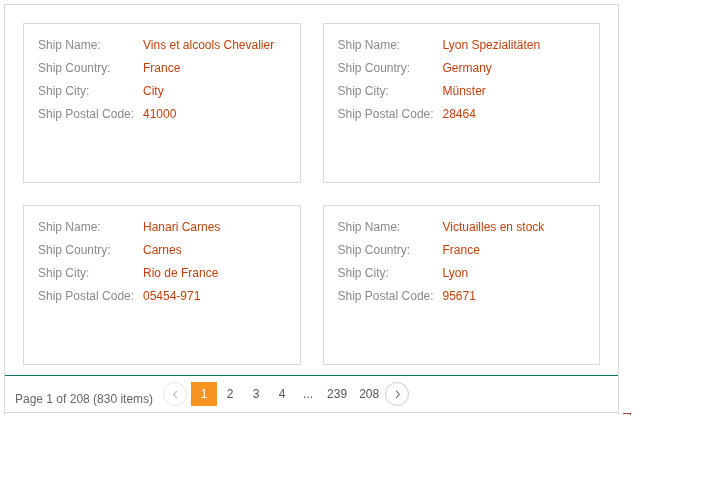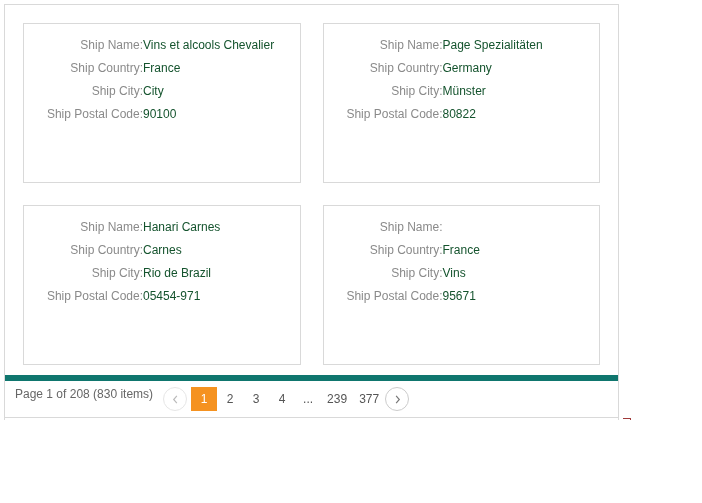--- a/index.html
+++ b/index.html
@@ -14,38 +14,37 @@
     width: 615px;
     border: 1px solid #d9d9d9;
   }
   .content {
     padding: 18px 18px 10px 18px;
   }
   .grid {
     display: grid;
     grid-template-columns: 1fr 1fr;
     gap: 22px 22px;
-    text-align: right;
   }
   .card {
     border: 1px solid #d9d9d9;
     padding: 14px 14px 14px 14px;
     height: 160px;
   }
   .row { display: flex; margin-bottom: 9px; }
   .label {
     color: #8a8a8a;
     width: 105px;
     flex-shrink: 0;
   }
-  .value { color: #14532d; }
+  .value { color: #c2410c; }
   .status {
-    border-top: 6px solid #0f766e;
+    border-top: 1px solid #0f766e;
     display: flex;
-    align-items: flex-start;
+    align-items: flex-end;
     padding: 6px 10px;
     color: #666;
   }
   .page-info { margin-right: 10px; }
   .nav {
     width: 24px; height: 24px;
     border: 1px solid #ccc;
     border-radius: 50%;
     display: inline-flex;
     align-items: center; justify-content: center;
@@ -125,70 +124,71 @@
           <div class="row">
             <span class="label">Ship Country:</span>
             <span class="value">France</span>
           </div>
           <div class="row">
             <span class="label">Ship City:</span>
             <span class="value">City</span>
           </div>
           <div class="row">
             <span class="label">Ship Postal Code:</span>
-            <span class="value">90100</span>
-          </div>
-        </div>
-        <div class="card">
-          <div class="row">
-            <span class="label">Ship Name:</span>
-            <span class="value">Page Spezialitäten</span>
+            <span class="value">41000</span>
+          </div>
+        </div>
+        <div class="card">
+          <div class="row">
+            <span class="label">Ship Name:</span>
+            <span class="value">Lyon Spezialitäten</span>
           </div>
           <div class="row">
             <span class="label">Ship Country:</span>
             <span class="value">Germany</span>
           </div>
           <div class="row">
             <span class="label">Ship City:</span>
             <span class="value">Münster</span>
           </div>
           <div class="row">
             <span class="label">Ship Postal Code:</span>
-            <span class="value">80822</span>
+            <span class="value">28464</span>
           </div>
         </div>
         <div class="card">
           <div class="row">
             <span class="label">Ship Name:</span>
             <span class="value">Hanari Carnes</span>
           </div>
           <div class="row">
             <span class="label">Ship Country:</span>
             <span class="value">Carnes</span>
           </div>
           <div class="row">
             <span class="label">Ship City:</span>
-            <span class="value">Rio de Brazil</span>
+            <span class="value">Rio de France</span>
           </div>
           <div class="row">
             <span class="label">Ship Postal Code:</span>
             <span class="value">05454-971</span>
           </div>
         </div>
         <div class="card">
           <div class="row">
             <span class="label">Ship Name:</span>
+            <span class="value">Victuailles en stock</span>
           </div>
           <div class="row">
             <span class="label">Ship Country:</span>
             <span class="value">France</span>
           </div>
           <div class="row">
             <span class="label">Ship City:</span>
-            <span class="value">Vins</span>
+            <span class="value">Lyon</span>
           </div>
           <div class="row">
             <span class="label">Ship Postal Code:</span>
             <span class="value">95671</span>
           </div>
         </div>
       </div>
   </div>
 
   <div class="status">
@@ -200,21 +200,21 @@
         </svg>
     </span>
 
     <span class="pages" id="pages">
         <span class="pg current">1</span>
         <span class="pg">2</span>
         <span class="pg">3</span>
         <span class="pg">4</span>
         <span class="pg ellipsis">...</span>
         <span class="pg">239</span>
-        <span class="pg">377</span>
+        <span class="pg">208</span>
       </span>
 
     <span class="nav" id="next-btn">
       <svg viewBox="0 0 10 10">
           <path d="M3.5 1 L7 5 L3.5 9" fill="none" stroke="currentColor" stroke-width="1.3"></path>
         </svg>
     </span>
   </div>
 
   <div class="bottom-empty"></div>

